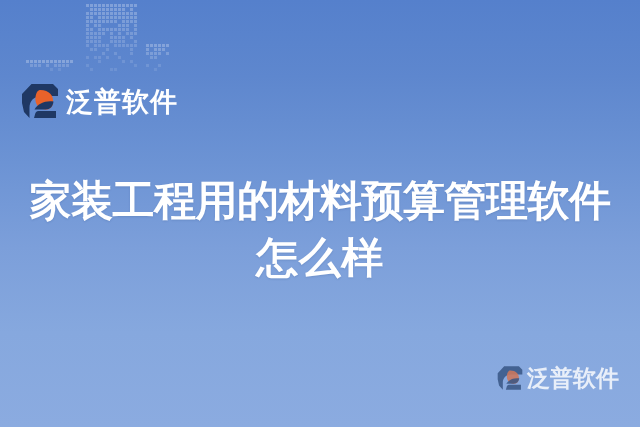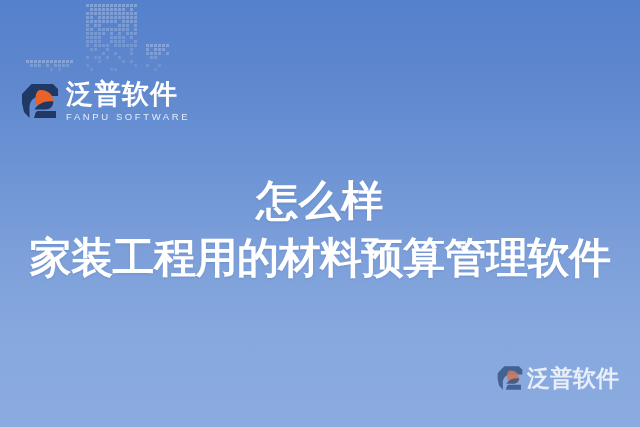--- a/index.html
+++ b/index.html
@@ -338,27 +338,26 @@
     <span class="mark">
       <svg viewBox="0 0 40 38" width="40" height="38" xmlns="http://www.w3.org/2000/svg">
         <path d="M11.5 2 L33 2 L38 7 L38 14 L22 14 C14 14 9.5 19 9.5 25.5 L9.5 36 L4 30 L2 21 L2 12 Z" fill="#1f3864"></path>
         <path d="M14 36 L36 36 L36 29 L18.5 29 C16.5 29 15.5 30.5 15 32.5 Z" fill="#1f3864"></path>
         <path d="M20.5 8 C29 8 34 13.5 33 21 C32.5 25 30 27.5 26 27.5 C19 27.5 14.5 22 15.5 15 C16.2 10.5 17.8 8 20.5 8 Z" fill="#e8622a"></path>
         <path d="M14.5 27.5 C18 21.5 25 18.5 33.5 19.5 C33 24.5 30 27.5 25.5 27.5 Z" fill="#1f3864"></path>
       </svg>
     </span>
     <span class="wordmark">
       <span class="cn">泛普软件</span>
-      <span class="en">FANPU SOFTWARE</span>
     </span>
   </div>
 
   <div id="headline">
+    <span class="line line-1">家装工程用的材料预算管理软件</span>
     <span class="line line-2">怎么样</span>
-    <span class="line line-1">家装工程用的材料预算管理软件</span>
   </div>
 
   <div id="watermark">
     <div class="wm-top">
       <span class="wm-mark">
         <svg viewBox="0 0 40 38" width="28" height="26" xmlns="http://www.w3.org/2000/svg">
           <path d="M11.5 2 L33 2 L38 7 L38 14 L22 14 C14 14 9.5 19 9.5 25.5 L9.5 36 L4 30 L2 21 L2 12 Z" fill="#2d4a78" opacity="0.85"></path>
           <path d="M14 36 L36 36 L36 29 L18.5 29 C16.5 29 15.5 30.5 15 32.5 Z" fill="#2d4a78" opacity="0.85"></path>
           <path d="M20.5 8 C29 8 34 13.5 33 21 C32.5 25 30 27.5 26 27.5 C19 27.5 14.5 22 15.5 15 C16.2 10.5 17.8 8 20.5 8 Z" fill="#d4714e" opacity="0.9"></path>
           <path d="M14.5 27.5 C18 21.5 25 18.5 33.5 19.5 C33 24.5 30 27.5 25.5 27.5 Z" fill="#2d4a78" opacity="0.85"></path>

